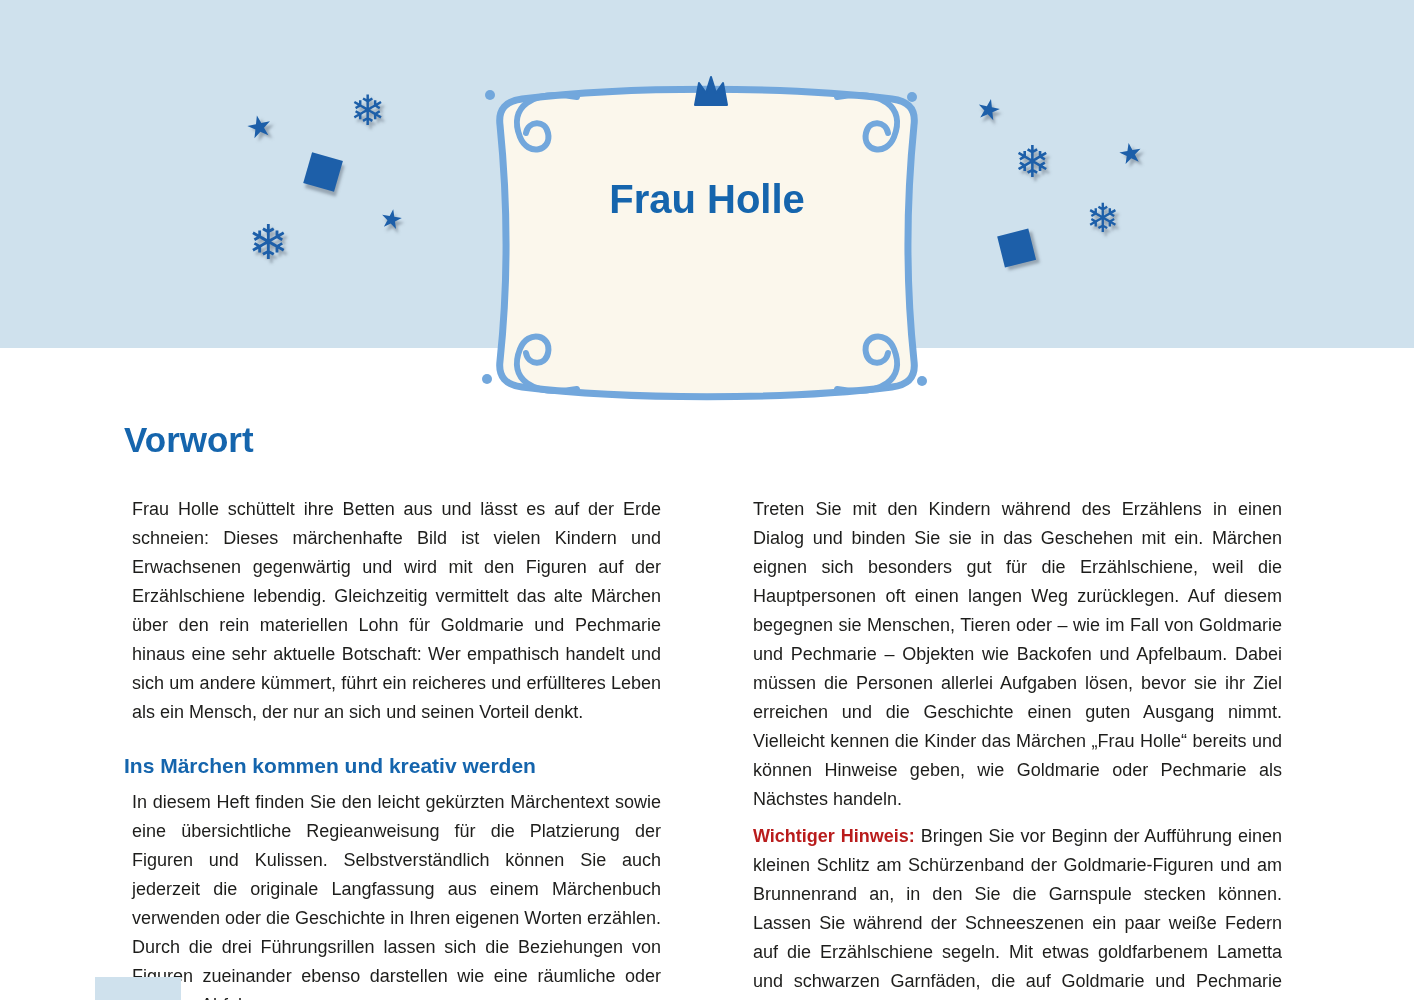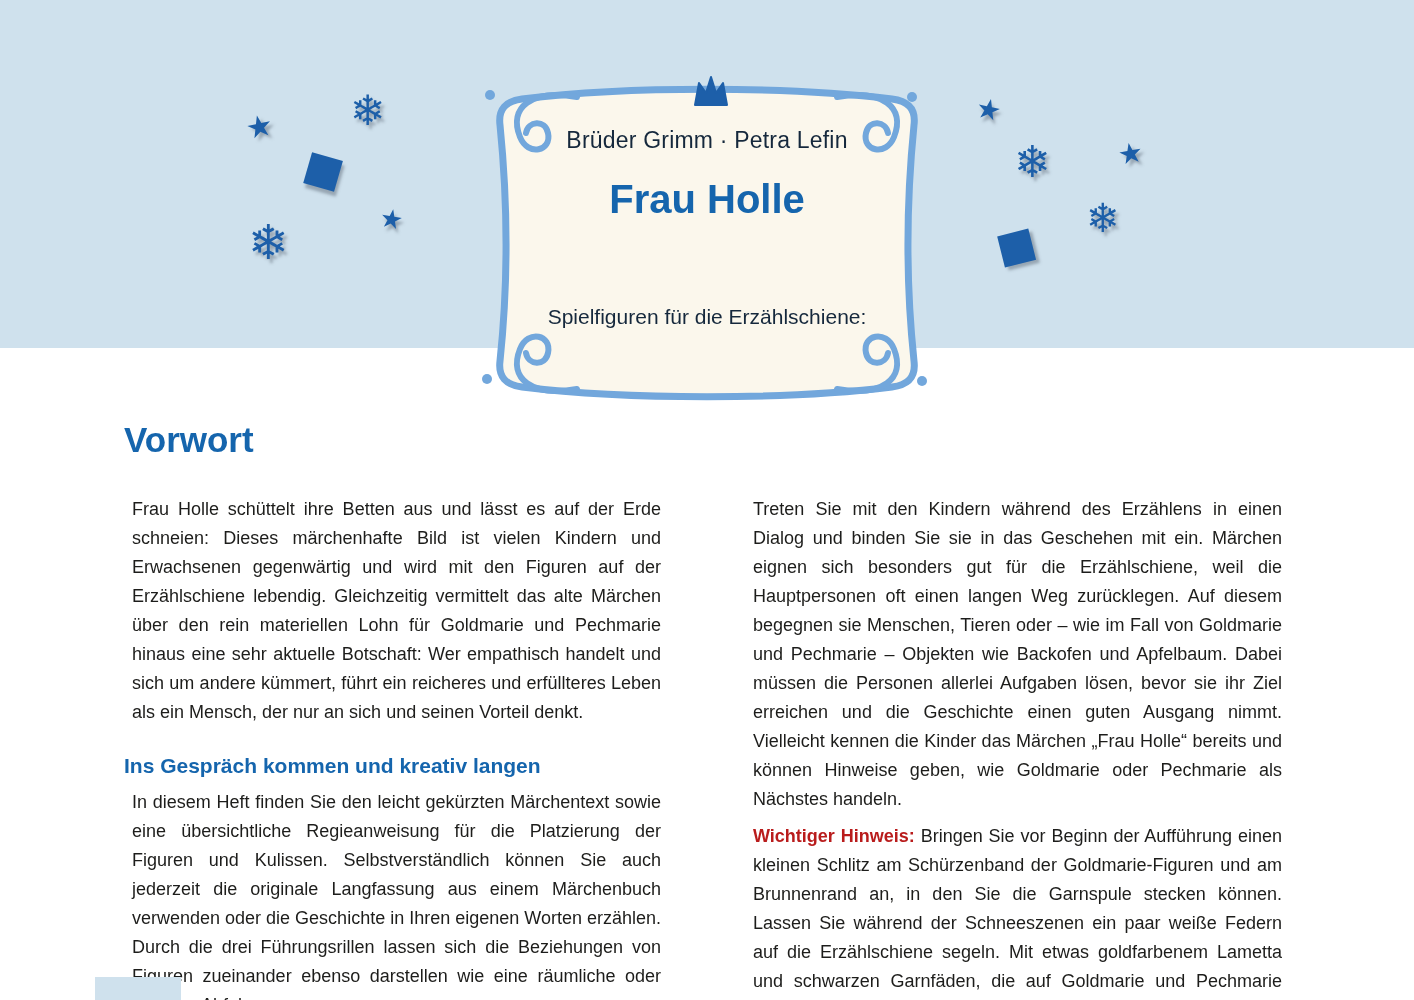--- a/index.html
+++ b/index.html
@@ -98,36 +98,34 @@
       <path d="M 95 304 C 50 312, 26 294, 38 264 C 46 244, 70 250, 66 268 C 63 282, 46 280, 44 268" fill="none" stroke="#72a7dc" stroke-width="6" stroke-linecap="round"></path>
       <path d="M 355 304 C 400 312, 424 294, 412 264 C 404 244, 380 250, 384 268 C 387 282, 404 280, 406 268" fill="none" stroke="#72a7dc" stroke-width="6" stroke-linecap="round"></path>
 
       <circle cx="8" cy="10" r="5" fill="#72a7dc"></circle>
       <circle cx="430" cy="12" r="5" fill="#72a7dc"></circle>
       <circle cx="5" cy="294" r="5" fill="#72a7dc"></circle>
       <circle cx="440" cy="296" r="5" fill="#72a7dc"></circle>
     </svg>
 
     <div class="plaque-text">
-      <div class="authors">Brüder Grimm · Petra Lefin</div>
       <div class="book-title">Frau Holle</div>
-      <div class="subtitle">Spielfiguren für die Erzählschiene:</div>
     </div>
   </div>
 
   <svg class="crown" width="38" height="32" viewBox="0 0 38 32" aria-hidden="true">
     <path d="M 3 30 L 7 8 L 14 18 L 19 2 L 24 18 L 31 8 L 35 30 Z" fill="#1d5fa9" stroke="#1d5fa9" stroke-width="2" stroke-linejoin="round"></path>
   </svg>
 
   <div class="main">
     <h1>Vorwort</h1>
     <div class="cols">
       <div class="col">
         <p>Frau Holle schüttelt ihre Betten aus und lässt es auf der Erde schneien: Dieses märchenhafte Bild ist vielen Kindern und Erwachsenen gegenwärtig und wird mit den Figuren auf der Erzählschiene lebendig. Gleichzeitig vermittelt das alte Märchen über den rein materiellen Lohn für Goldmarie und Pechmarie hinaus eine sehr aktuelle Botschaft: Wer empathisch handelt und sich um andere kümmert, führt ein reicheres und erfüllteres Leben als ein Mensch, der nur an sich und seinen Vorteil denkt.</p>
-        <h2>Ins Gespräch kommen und kreativ langen</h2>
+        <h2>Ins Märchen kommen und kreativ werden</h2>
         <p>In diesem Heft finden Sie den leicht gekürzten Märchentext sowie eine übersichtliche Regieanweisung für die Platzierung der Figuren und Kulissen. Selbstverständlich können Sie auch jederzeit die originale Langfassung aus einem Märchenbuch verwenden oder die Geschichte in Ihren eigenen Worten erzählen. Durch die drei Führungsrillen lassen sich die Beziehungen von Figuren zueinander ebenso darstellen wie eine räumliche oder zeitliche Abfolge.</p>
       </div>
       <div class="col">
         <p>Treten Sie mit den Kindern während des Erzählens in einen Dialog und binden Sie sie in das Geschehen mit ein. Märchen eignen sich besonders gut für die Erzählschiene, weil die Hauptpersonen oft einen langen Weg zurücklegen. Auf diesem begegnen sie Menschen, Tieren oder – wie im Fall von Goldmarie und Pechmarie – Objekten wie Backofen und Apfelbaum. Dabei müssen die Personen allerlei Aufgaben lösen, bevor sie ihr Ziel erreichen und die Geschichte einen guten Ausgang nimmt. Vielleicht kennen die Kinder das Märchen „Frau Holle“ bereits und können Hinweise geben, wie Goldmarie oder Pechmarie als Nächstes handeln.</p>
         <p class="note"><strong>Wichtiger Hinweis:</strong><span> Bringen Sie vor Beginn der Aufführung einen kleinen Schlitz am Schürzenband der Goldmarie-Figuren und am Brunnenrand an, in den Sie die Garnspule stecken können. Lassen Sie während der Schneeszenen ein paar weiße Federn auf die Erzählschiene segeln. Mit etwas goldfarbenem Lametta und schwarzen Garnfäden, die auf Goldmarie und Pechmarie „herabregnen“, können Sie die Szenen beim Tor noch eindrucksvoller gestalten.</span></p>
       </div>
     </div>
   </div>
 
   <div class="corner-rect"></div>

